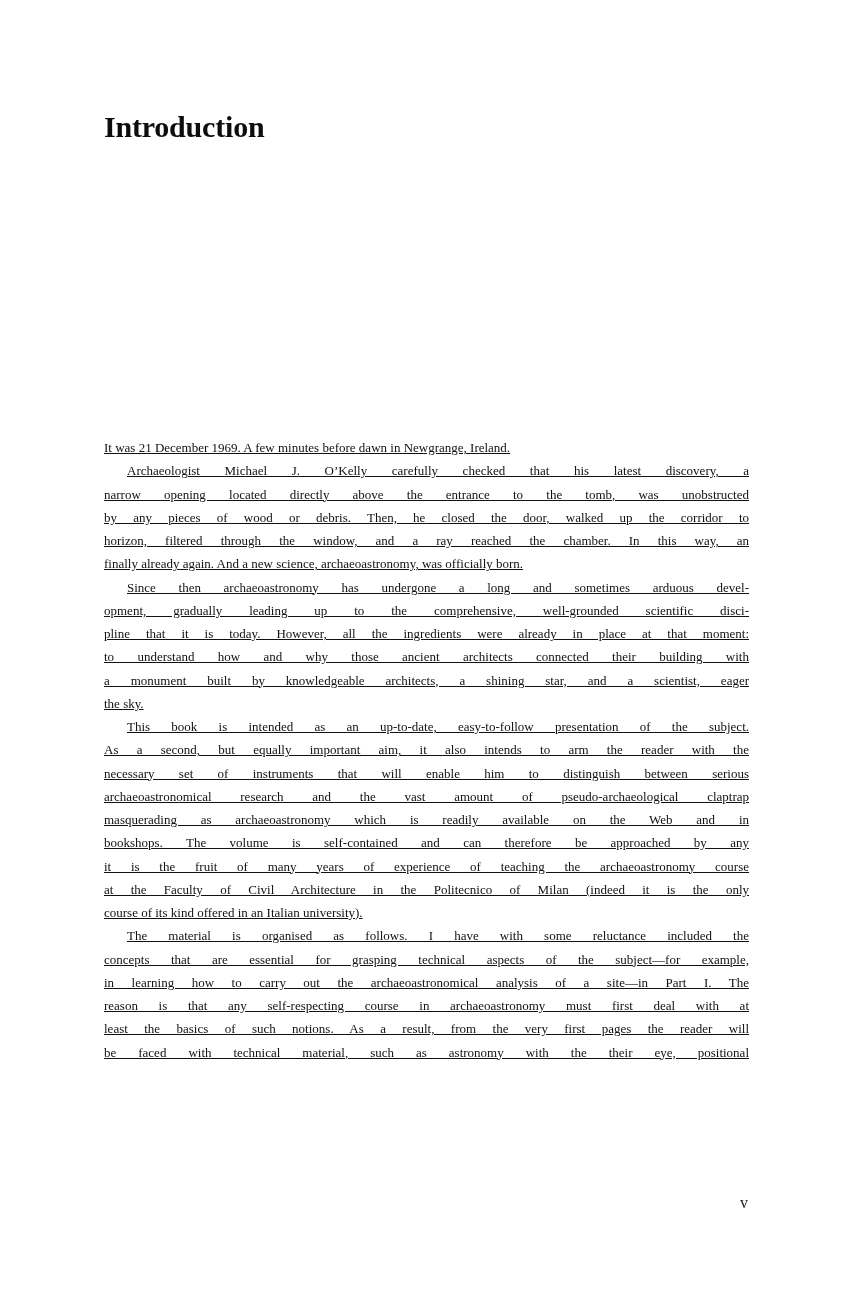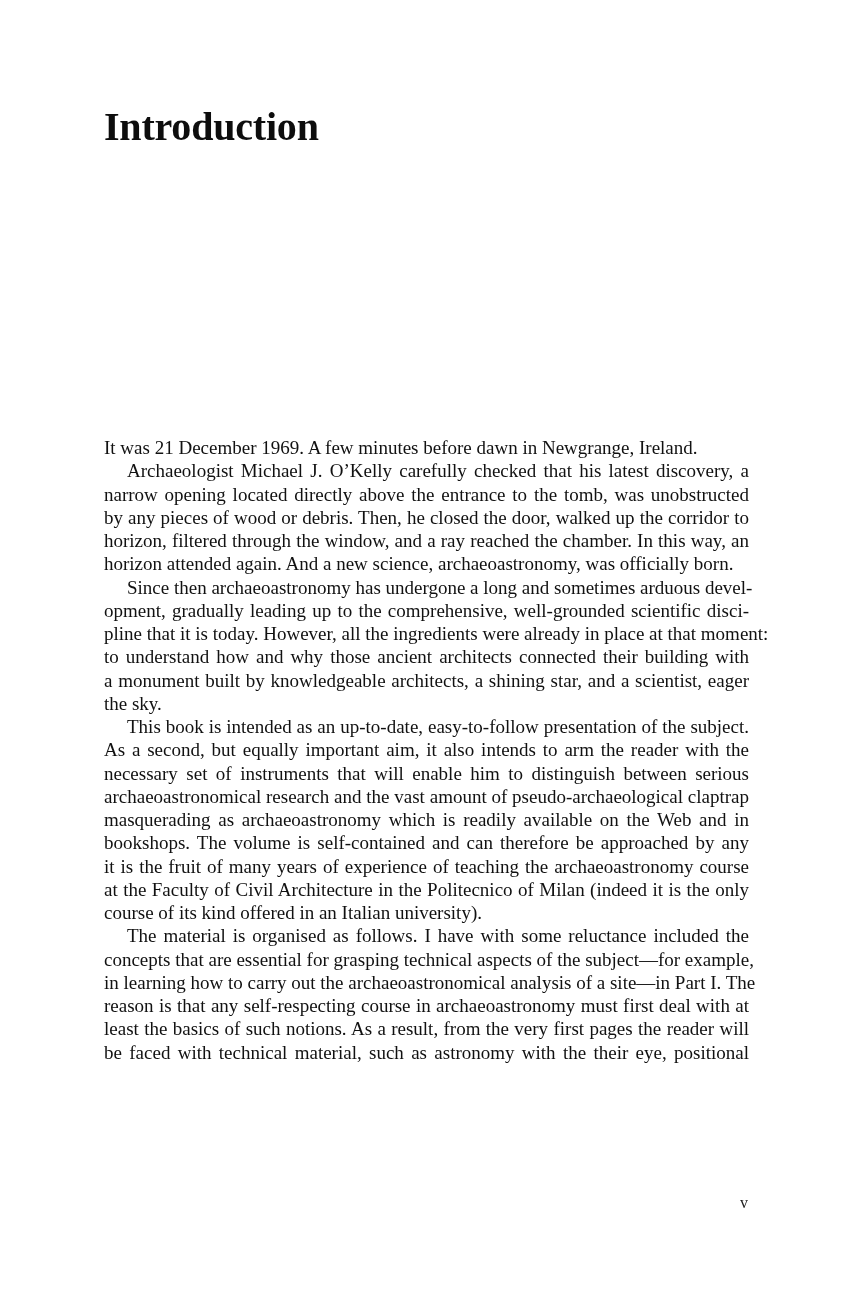--- a/index.html
+++ b/index.html
@@ -19,41 +19,42 @@
       position: absolute;
       left: 0; top: 0;
       width: 855px;
       height: 1296px;
     }
     .chapter-title {
       position: absolute;
       left: 104px;
       top: 108px;
       margin: 0;
-      font-size: 40px;
+      font-size: 30px;
       font-weight: bold;
       line-height: 38px;
       letter-spacing: -0.2px;
       color: #0d0d0d;
     }
     .body-text {
       position: absolute;
       left: 104px;
       top: 436px;
       width: 645px;
     }
     .line {
       display: block;
       height: 23.25px;
       line-height: 23.25px;
-      font-size: 19px;
+      font-size: 13px;
       white-space: nowrap;
       text-align: justify;
       text-align-last: justify;
       color: #111111;
+      text-decoration: underline;
     }
     .line.indent {
       padding-left: 23px;
     }
     .line.last {
       text-align-last: left;
     }
     .page-number {
       position: absolute;
       left: 740px;
@@ -74,21 +75,21 @@
 
     <div>
       <span class="line last">It was 21 December 1969. A few minutes before dawn in Newgrange, Ireland.</span>
     </div>
 
     <div>
       <span class="line indent">Archaeologist Michael J. O’Kelly carefully checked that his latest discovery, a</span>
       <span class="line">narrow opening located directly above the entrance to the tomb, was unobstructed</span>
       <span class="line">by any pieces of wood or debris. Then, he closed the door, walked up the corridor to</span>
       <span class="line">horizon, filtered through the window, and a ray reached the chamber. In this way, an</span>
-      <span class="line last">horizon attended again. And a new science, archaeoastronomy, was officially born.</span>
+      <span class="line last">finally already again. And a new science, archaeoastronomy, was officially born.</span>
     </div>
 
     <div>
       <span class="line indent">Since then archaeoastronomy has undergone a long and sometimes arduous devel-</span>
       <span class="line">opment, gradually leading up to the comprehensive, well-grounded scientific disci-</span>
       <span class="line">pline that it is today. However, all the ingredients were already in place at that moment:</span>
       <span class="line">to understand how and why those ancient architects connected their building with</span>
       <span class="line">a monument built by knowledgeable architects, a shining star, and a scientist, eager</span>
       <span class="line last">the sky.</span>
     </div>

